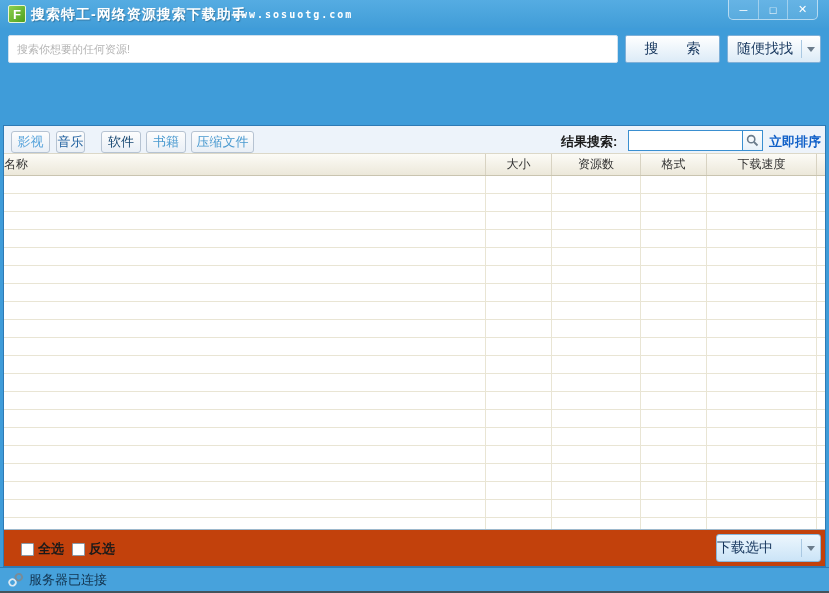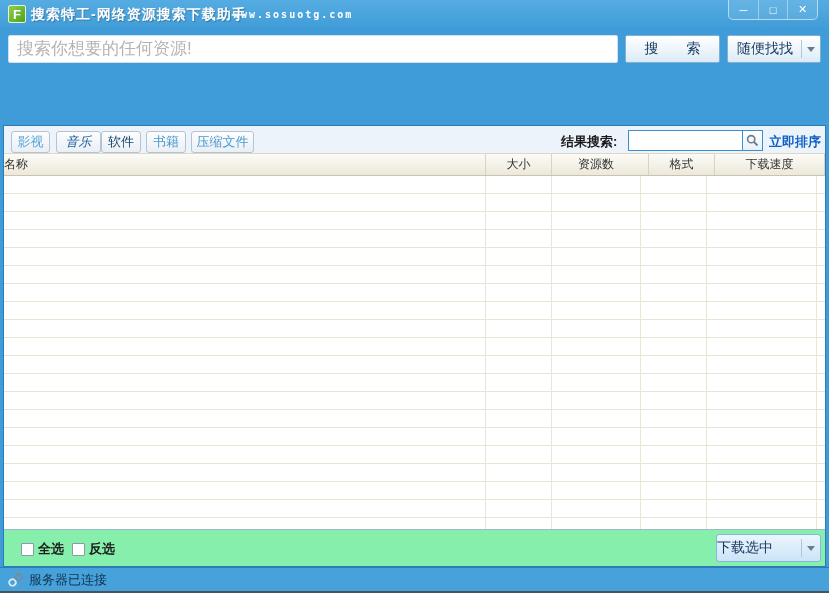--- a/index.html
+++ b/index.html
@@ -48,21 +48,21 @@
   .win-btn {
     flex: 1; display: flex; align-items: center; justify-content: center;
     color: #fff; font-size: 11px; font-weight: bold; cursor: default;
   }
   .win-btn + .win-btn { border-left: 1px solid rgba(255,255,255,0.40); }
 
   
   .search-input {
     position: absolute; left: 8px; top: 35px; width: 610px; height: 28px;
     background: #fff; border: 1px solid #cfe0ee; border-radius: 2px;
-    font-size: 17px; color: #333; padding: 0 8px;
+    font-size: 11px; color: #333; padding: 0 8px;
     font-family: "Liberation Sans", sans-serif;
   }
   .search-input::placeholder { color: #b4b4b4; opacity: 1; }
   .btn-blue {
     background: linear-gradient(to bottom, #ffffff, #dcebf7);
     border: 1px solid #7fb0d8; border-radius: 2px;
     color: #17375e; font-size: 14px;
     display: flex; align-items: center; justify-content: center;
     white-space: pre; cursor: default;
   }
@@ -87,21 +87,21 @@
   }
   .tab-row { position: absolute; left: 0; top: 0; width: 100%; height: 27px; }
   .cat-btn {
     position: absolute; top: 5px; height: 22px;
     background: linear-gradient(to bottom, #fdfdfd, #e9eff6);
     border: 1px solid #b6c3d2; border-radius: 3px;
     font-size: 13px; display: flex; align-items: center; justify-content: center;
     cursor: default;
   }
   .cat-0 { left: 7px;  width: 39px; color: #5aa5dc; }
-  .cat-1 { left: 52px; width: 45px; color: #1e5f9e; font-style: italic; }
+  .cat-1 { left: 52px; width: 29px; color: #1e5f9e; }
   .cat-2 { left: 97px; width: 40px; color: #1a4a74; }
   .cat-3 { left: 142px; width: 40px; color: #4a9ad0; }
   .cat-4 { left: 187px; width: 63px; color: #4a9ad0; }
 
   .result-label {
     position: absolute; left: 557px; top: 7px;
     font-size: 13px; font-weight: bold; color: #1a1a1a;
   }
   .result-input {
     position: absolute; left: 624px; top: 4px; width: 114px; height: 21px;
@@ -124,37 +124,37 @@
     position: absolute; left: 0; top: 27px; width: 100%; height: 23px;
     background: linear-gradient(to bottom, #fcfbf6, #ece8da);
     border-top: 1px solid #dcd8c8; border-bottom: 1px solid #c9c4b0;
     display: flex; font-size: 12px; color: #333;
   }
   .th { display: flex; align-items: center; justify-content: center; height: 100%; }
   .th + .th { border-left: 1px solid #d8d3c2; }
   .th-0 { width: 481px; justify-content: flex-start; padding-left: 0; }
   .th-1 { width: 66px; }
   .th-2 { width: 89px; }
-  .th-3 { width: 66px; margin-left: 8px; }
+  .th-3 { width: 66px; }
   .th-4 { width: 110px; }
   .th-5 { flex: 1; }
 
   .tbody {
     position: absolute; left: 0; top: 50px; width: 100%; height: 353px;
     background: repeating-linear-gradient(
       to bottom, #ffffff 0px, #ffffff 17px, #e9e5d4 17px, #e9e5d4 18px);
   }
   .vline { position: absolute; top: 0; bottom: 0; width: 1px; background: #e9e5d4; }
   .vl-1 { left: 481px; } .vl-2 { left: 547px; } .vl-3 { left: 636px; }
   .vl-4 { left: 702px; } .vl-5 { left: 812px; }
 
   
   .footbar {
     position: absolute; left: 0; top: 403px; width: 100%; height: 37px;
-    background: #86efac; border-top: 1px solid #9db8cc;
+    background: #c2410c; border-top: 1px solid #9db8cc;
   }
   .chk-group { position: absolute; left: 17px; top: 10px; display: flex; align-items: center; gap: 8px; }
   .chk-item { display: flex; align-items: center; gap: 4px; cursor: default; }
   .checkbox {
     width: 13px; height: 13px; background: #fff;
     border: 1px solid #8a9aa8; border-radius: 1px;
   }
   .chk-label { font-size: 13px; font-weight: bold; color: #1a1a1a; }
   .download-btn {
     position: absolute; left: 712px; top: 4px; width: 105px; height: 28px;

